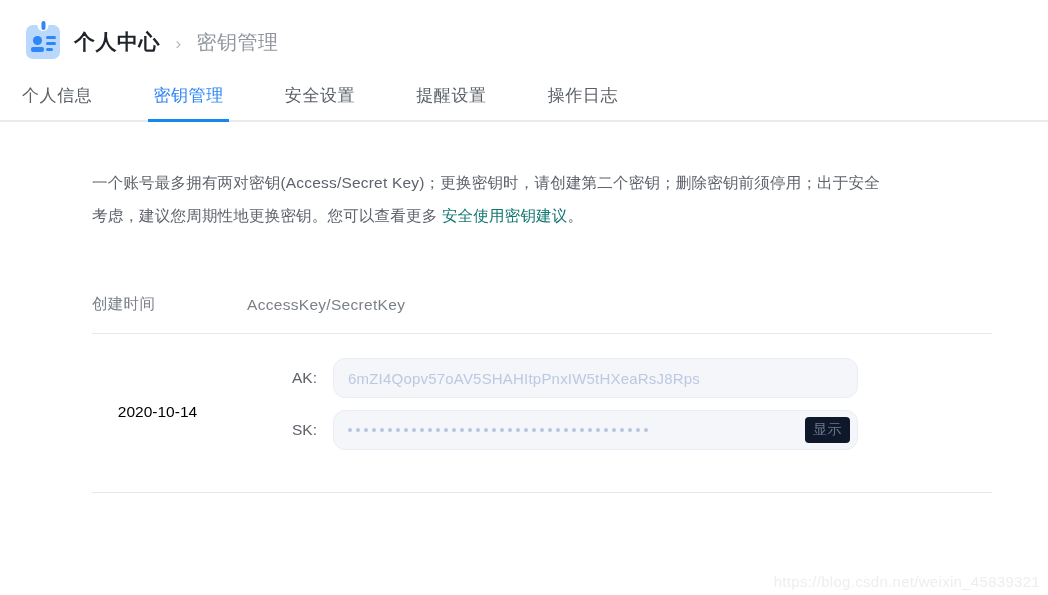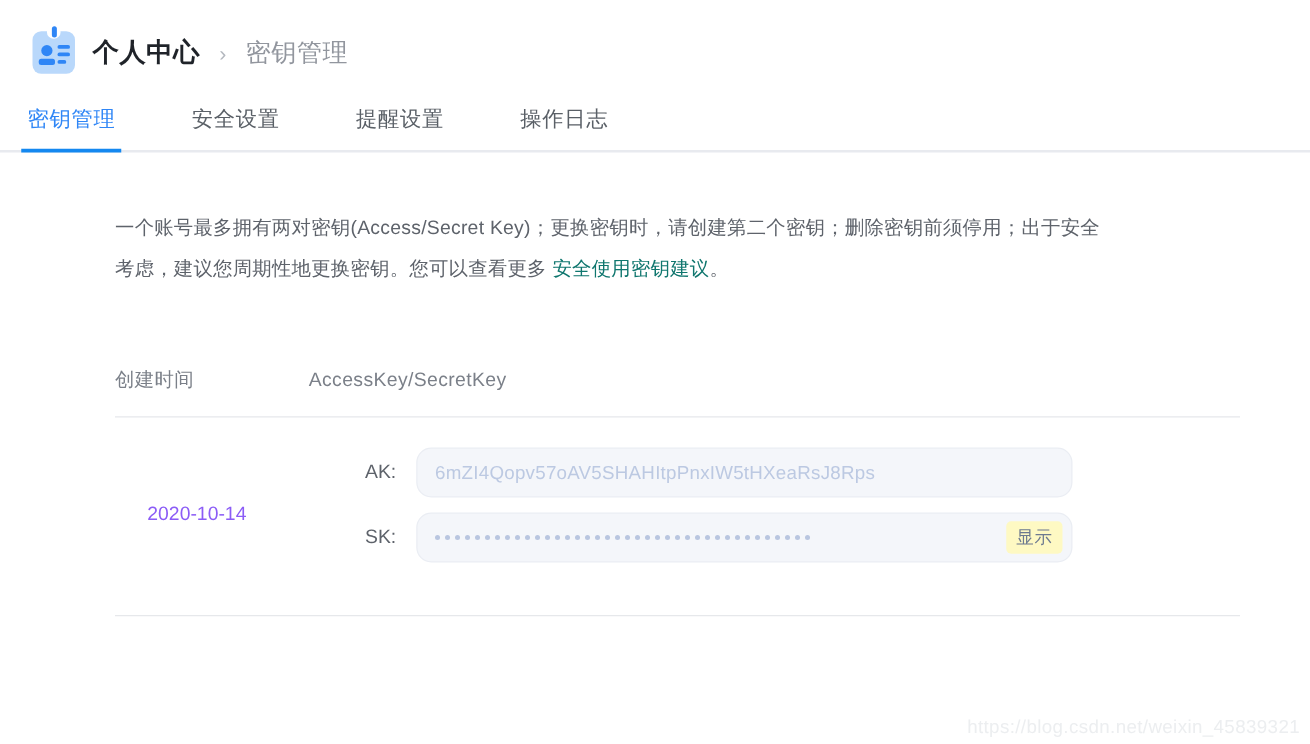--- a/index.html
+++ b/index.html
@@ -173,21 +173,21 @@
 
   .trow {
     display: flex;
     align-items: center;
     padding: 24px 0 26px 0;
     border-bottom: 1px solid #e6e8eb;
   }
   .td-time {
     width: 155px;
     font-size: 15.5px;
-    color: #8b5cf6;
+    color: #000000;
     text-align: center;
     padding-right: 24px;
   }
   .td-keys {
     flex: 1;
   }
   .key-line {
     display: flex;
     align-items: center;
     margin-bottom: 12px;
@@ -230,21 +230,21 @@
     width: 4px;
     height: 4px;
     border-radius: 50%;
     background: #b9c6e0;
   }
   .show-btn {
     position: absolute;
     right: 7px;
     top: 50%;
     transform: translateY(-50%);
-    background: #fef9c3;
+    background: #0f172a;
     color: #6d7a90;
     font-size: 14px;
     border: none;
     border-radius: 4px;
     padding: 4px 8px;
     cursor: pointer;
     font-family: inherit;
     letter-spacing: 0.5px;
   }
 
@@ -273,20 +273,21 @@
   </div>
   <div>
     <span class="crumb-root">个人中心</span>
     <span class="crumb-sep">›</span>
     <span class="crumb-leaf">密钥管理</span>
   </div>
 </div>
 
 <div class="tabs-wrap">
   <div class="tabs" id="tabs-host">
+      <div class="tab">个人信息</div>
       <div class="tab active">密钥管理</div>
       <div class="tab">安全设置</div>
       <div class="tab">提醒设置</div>
       <div class="tab">操作日志</div>
     </div>
 </div>
 
 <div class="content">
 
   <p class="desc">

